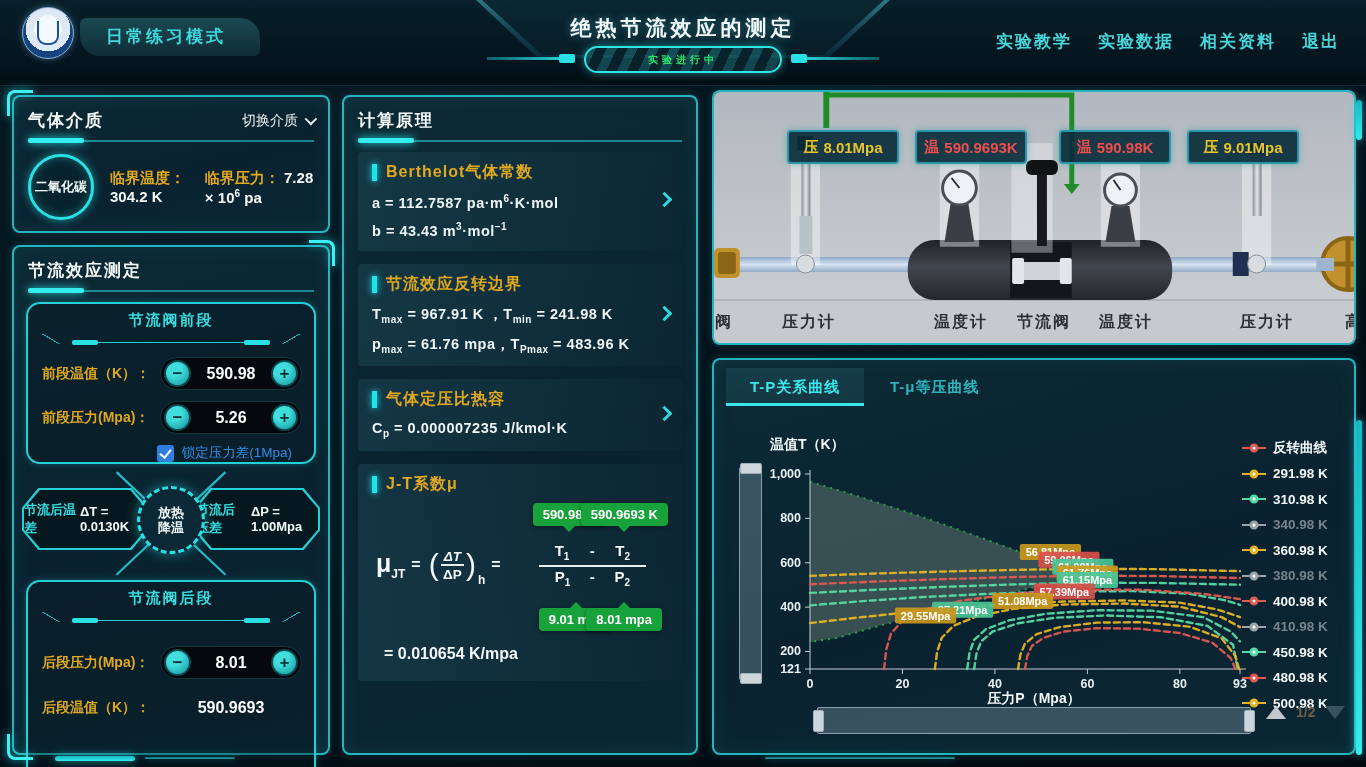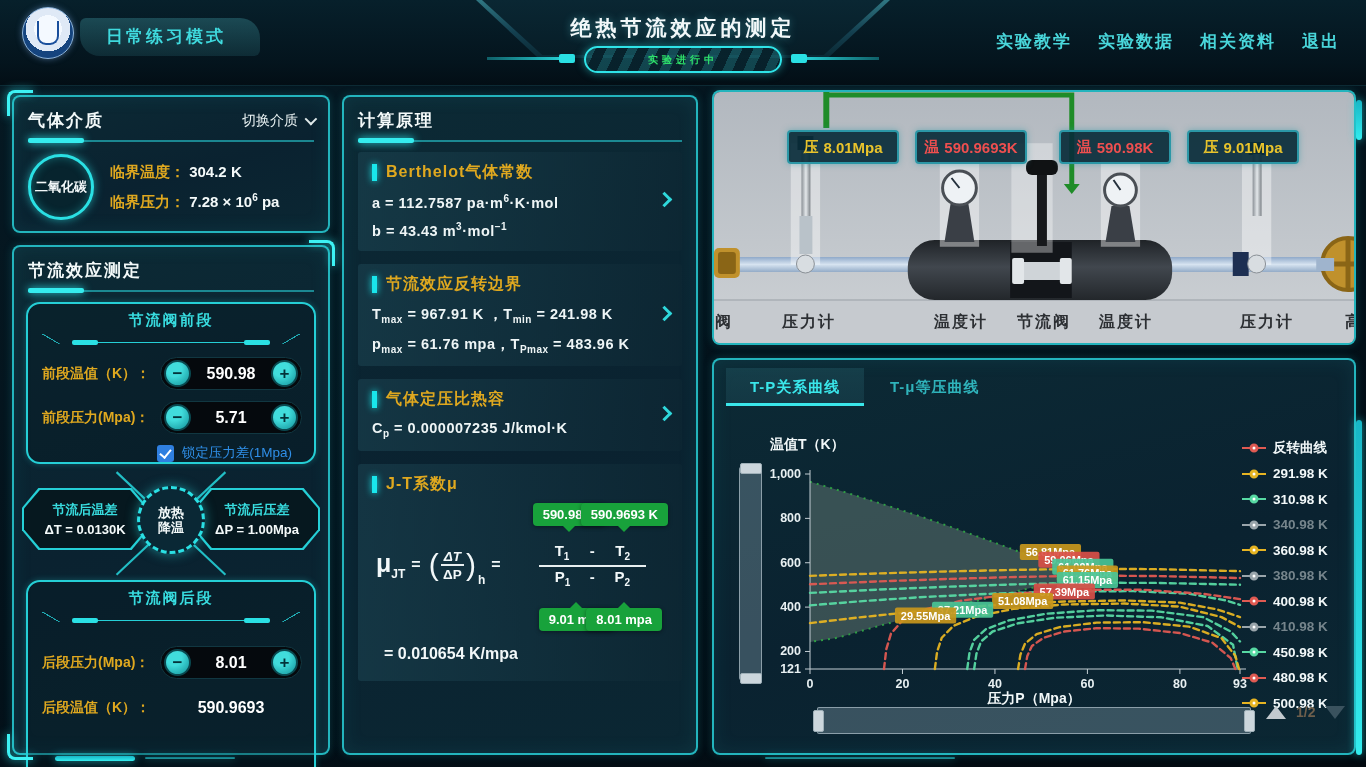--- a/index.html
+++ b/index.html
@@ -59,21 +59,21 @@
 
   
   .gas-switch { margin-left:auto; color:#e9f2f3; font-size:14px; cursor:pointer; display:flex; align-items:center; gap:7px; }
   .chev-down { width:9px; height:9px; border-right:2px solid #dfe9ea; border-bottom:2px solid #dfe9ea;
     transform:rotate(45deg) translateY(-2px); }
   .gas-body { display:flex; align-items:center; padding:12px 14px; gap:16px; }
   .gas-circle { width:66px; height:66px; border-radius:50%; flex:none;
     border:3px solid #2ae0e4; box-shadow:0 0 10px rgba(42,224,228,.6), inset 0 0 10px rgba(42,224,228,.35);
     background:#07242e; display:flex; align-items:center; justify-content:center;
     color:#f2f8f9; font-size:13px; font-weight:bold; }
-  .gas-rows { display:flex; flex-direction:column; gap:10px; }
+  .gas-rows { display:flex; flex-direction:row; gap:10px; }
   .gas-row { font-size:15px; }
   .gas-row .lbl { color:var(--gold,#dfa81f); font-weight:bold; }
   .gas-row .val { color:#f4fafa; font-weight:bold; }
   sup,sub { font-size:10px; }
 
   
   .sub-box { margin:10px 12px 0 12px; border:2px solid #25cfd6; border-radius:14px;
     position:relative; background:rgba(6,24,32,.35); box-shadow:0 0 6px rgba(37,207,214,.3); }
   .sub-box-title { text-align:center; color:#38dde0; font-size:15px; font-weight:bold; letter-spacing:2px; padding-top:7px; }
   .deco-line { position:relative; margin:4px 22px 2px 22px; height:12px; }
@@ -97,21 +97,21 @@
   .checkbox::after { content:""; position:absolute; left:5px; top:2px; width:5px; height:9px;
     border-right:2px solid #fff; border-bottom:2px solid #fff; transform:rotate(40deg); }
   .lock-label { color:#2f8fe8; font-size:13.5px; }
   .delta-zone { position:relative; height:100px; margin-top:6px; }
   .conn-svg { position:absolute; inset:0; }
   .hexa { position:absolute; top:18px; width:126px; height:62px;
     clip-path:polygon(13% 0,87% 0,100% 32%,100% 68%,87% 100%,13% 100%,0 68%,0 32%);
     background:#25cfd6; }
   .hexa .in { position:absolute; inset:2px;
     clip-path:polygon(13% 0,87% 0,100% 32%,100% 68%,87% 100%,13% 100%,0 68%,0 32%);
-    background:#06181f; display:flex; flex-direction:column; align-items:center; justify-content:center; gap:3px; }
+    background:#06181f; display:flex; flex-direction:row; align-items:center; justify-content:center; gap:3px; }
   .hexa.left { left:8px; } .hexa.right { right:8px; }
   .hexa .t1 { color:#38dde0; font-size:13px; font-weight:bold; }
   .hexa .t2 { color:#f4fafa; font-size:13px; font-weight:bold; }
   .center-circle { position:absolute; left:50%; top:50%; transform:translate(-50%,-50%);
     width:68px; height:68px; border-radius:50%; border:3px dashed #2ae0e4; background:#0a2835;
     display:flex; flex-direction:column; align-items:center; justify-content:center;
     box-shadow:0 0 12px rgba(42,224,228,.5); z-index:2; }
   .center-circle span { color:#f4fafa; font-size:13px; font-weight:bold; line-height:15px; }
   .plain-val { margin-left:auto; width:142px; text-align:center; color:#fff; font-size:16px; font-weight:bold; }
 
@@ -266,21 +266,21 @@
         <span class="stepper">
           <span class="step-btn">−</span>
           <span class="step-val">590.98</span>
           <span class="step-btn">+</span>
         </span>
       </div>
       <div class="field-row">
         <span class="field-label">前段压力(Mpa)：</span>
         <span class="stepper">
           <span class="step-btn">−</span>
-          <span class="step-val">5.71</span>
+          <span class="step-val">5.26</span>
           <span class="step-btn">+</span>
         </span>
       </div>
       <div class="lock-row">
         <span class="checkbox"></span>
         <span class="lock-label">锁定压力差(1Mpa)</span>
       </div>
     </div>
 
     <div class="delta-zone">

